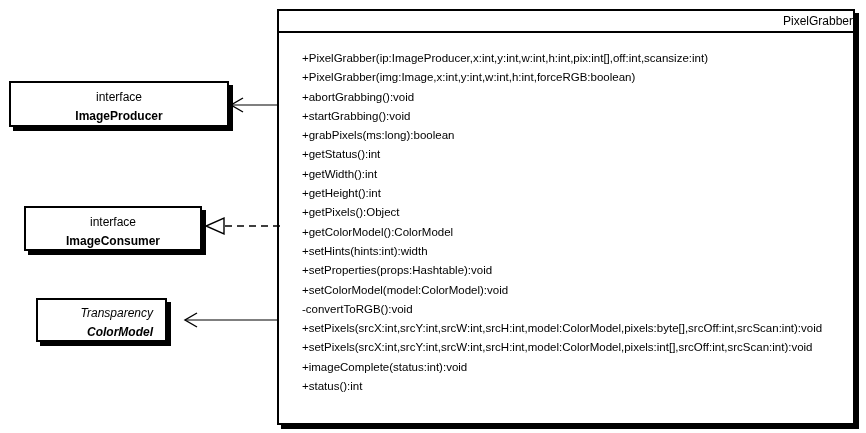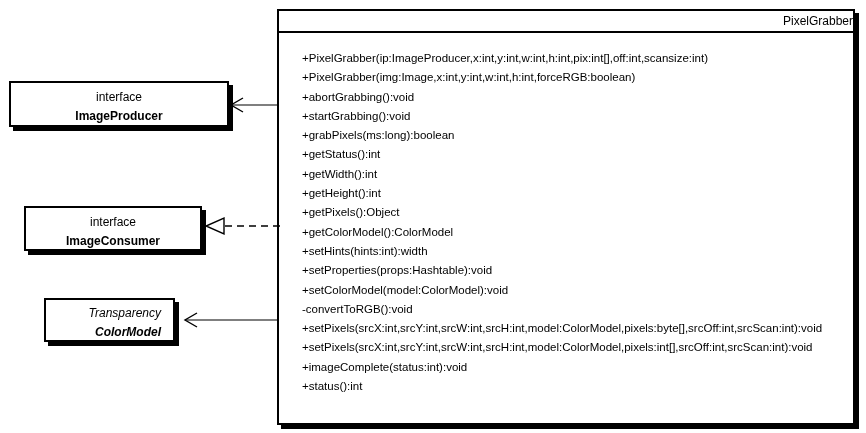--- a/index.html
+++ b/index.html
@@ -92,21 +92,21 @@
     padding-top: 5px;
   }
   #box-image-consumer {
     left: 24px;
     top: 206px;
     width: 178px;
     height: 45px;
     padding-top: 5px;
   }
   #box-color-model {
-    left: 44px;
+    left: 36px;
     top: 298px;
     width: 131px;
     height: 44px;
     padding-top: 4px;
     padding-left: 37px;
   }
 
   
   .conn {
     position: absolute;

